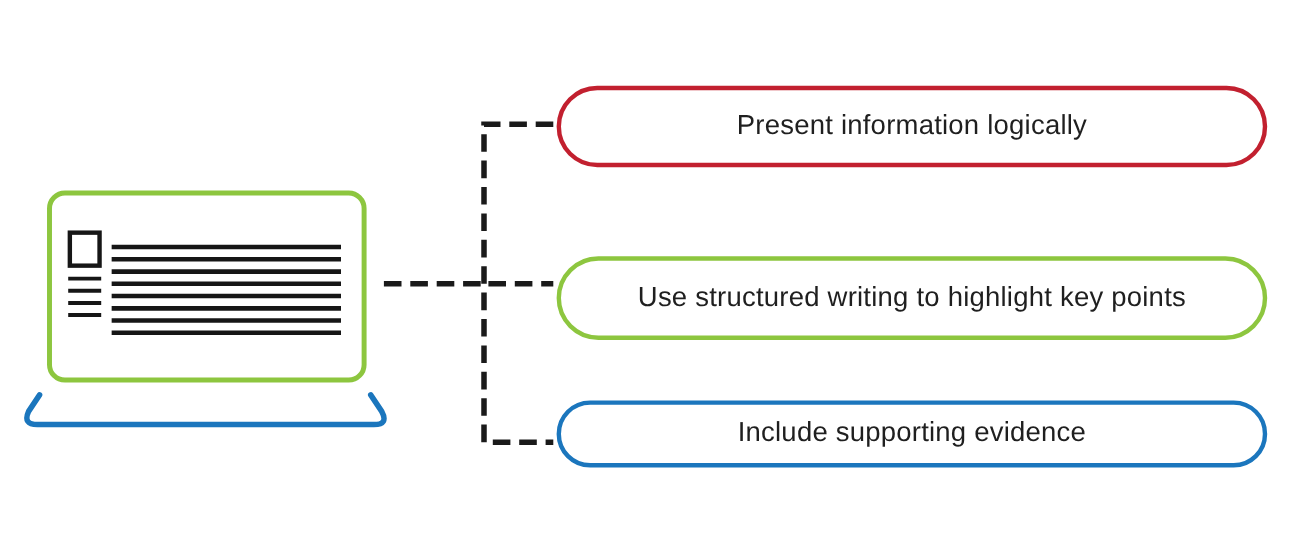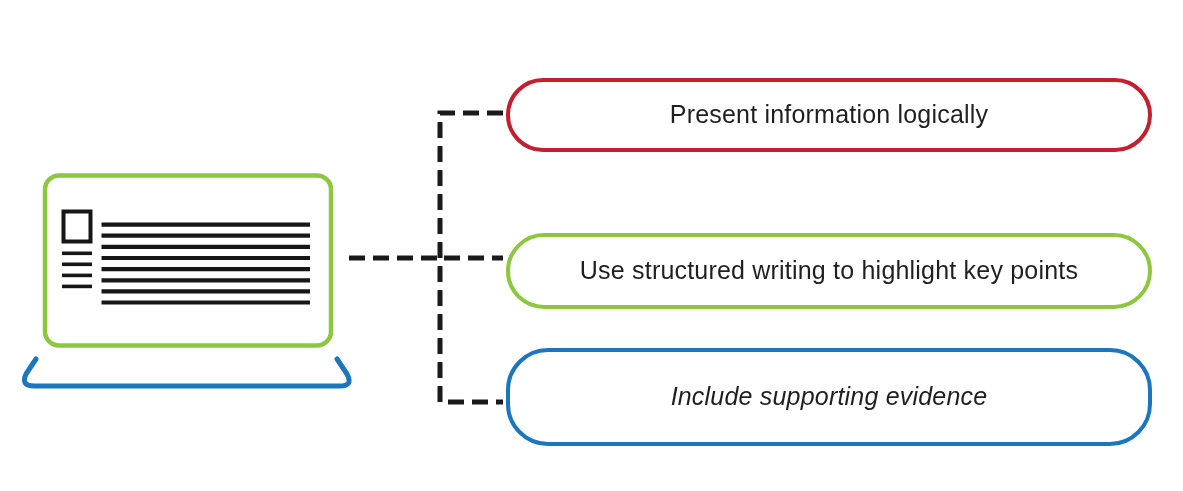--- a/index.html
+++ b/index.html
@@ -35,21 +35,21 @@
   .pill-label {
     font-size: 25px;
     line-height: 1;
     color: #1f1f1f;
     letter-spacing: 0.2px;
     white-space: nowrap;
     padding-bottom: 2px;
   }
   .pill-1 { top: 78px;  height: 74px; }
   .pill-2 { top: 220px; height: 76px; margin-top: 13px; }
-  .pill-3 { top: 348px; height: 98px; font-style: italic; }
+  .pill-3 { top: 364px; height: 61px; }
 </style>
 </head>
 <body>
 
 <div class="canvas">
 
   <svg class="diagram-svg" width="1183" height="491" viewBox="0 0 1183 491">
 
     <g>
 

